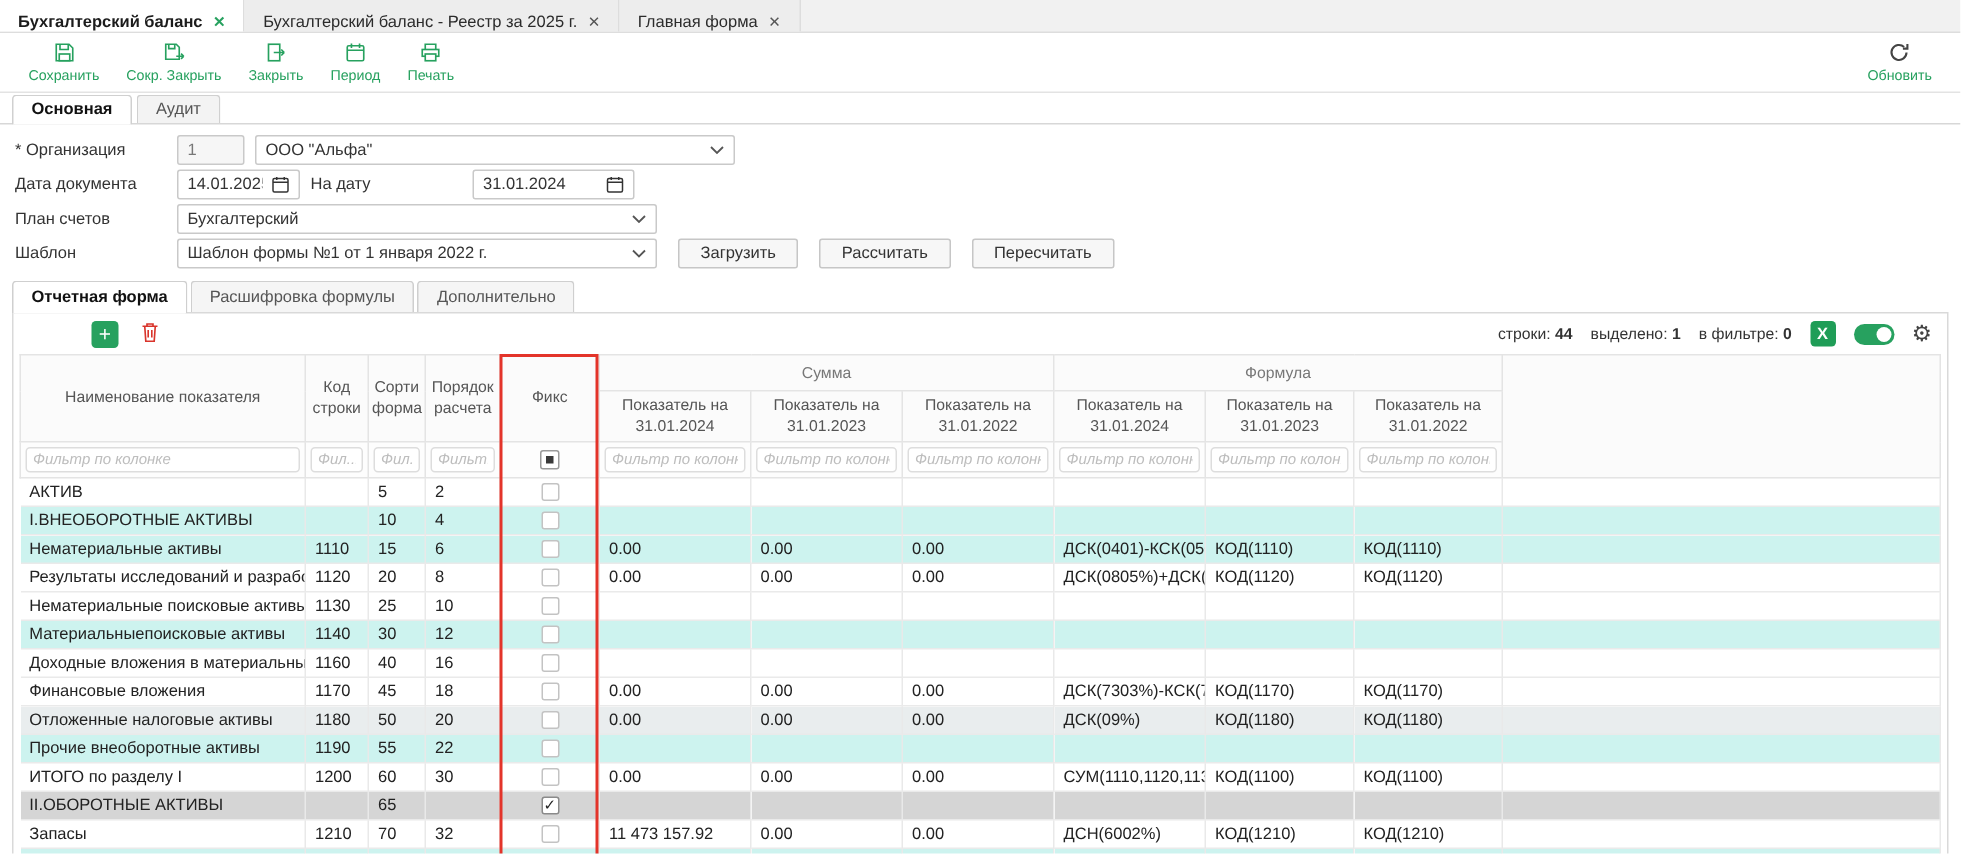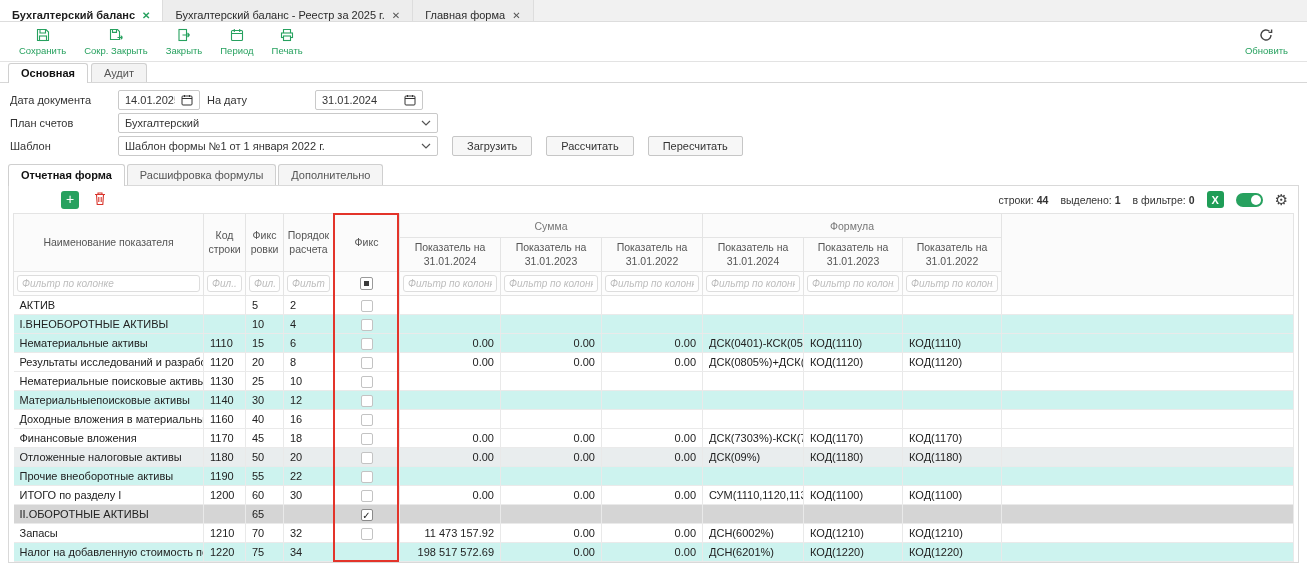--- a/index.html
+++ b/index.html
@@ -76,21 +76,21 @@
     font-size:10.5px; text-align:center; vertical-align:middle; padding:2px; }
   th.group { height:24px; color:#777; }
   th.colhead { height:34px; line-height:1.25; }
   .filterrow td { border:1px solid #e4e4e4; background:#fdfdfd; padding:2px 3px; height:24px; text-align:center; }
   .filterrow input { width:100%; height:17px; border:1px solid #ddd; border-radius:3px;
     font-size:10px; padding:0 4px; font-style:italic; color:#444; outline:none;
     font-family:"Liberation Sans", sans-serif; }
   .filterrow input::placeholder { color:#bdbdbd; font-style:italic; }
   tbody td { border-right:1px solid #e9e9e9; border-bottom:1px solid #eaeaea; height:19px;
     padding:1px 6px; white-space:nowrap; overflow:hidden; font-size:11px; color:#222; }
-  td.c-num { text-align:right; }
+  td.c-num { }
   td.c-fix { text-align:center; padding:1px 2px; }
   tr.cyan td { background:#cdf3ef; }
   tr.gray td { background:#e9edee;margin-left:12px; }
   tr.selected td { background:#d5d5d5; }
   .cb { display:inline-block; width:12px; height:12px; border:1px solid #c3c3c3; border-radius:2px;
     background:#fff; font-size:10px; line-height:11px; color:#222; text-align:center; vertical-align:middle; }
   .cb.checked { border-color:#8a8a8a; }
   .cb-ind { display:inline-block; width:13px; height:13px; border:1px solid #9a9a9a; border-radius:2px;
     background:#fff; position:relative; vertical-align:middle; }
   .cb-ind::after { content:""; position:absolute; left:3px; top:3px; width:5px; height:5px; background:#3a3a3a; }
@@ -174,20 +174,34 @@
     <span class="lbl">Обновить</span>
   </div>
 </div>
 
 <div class="ftabs">
   <div class="ftab active">Основная</div>
   <div class="ftab">Аудит</div>
 </div>
 
 <div class="form">
+  <div class="frow">
+    <div class="flabel">* Организация</div>
+    <div class="ctl muted w-code">
+      <span class="val">1</span>
+    </div>
+    <div class="ctl w-wide">
+      <span class="val">ООО "Альфа"</span>
+      <span class="tail">
+          <svg width="10" height="6" viewBox="0 0 10 6">
+            <path d="M1 1l4 4 4-4" fill="none" stroke="#555" stroke-width="1.2"></path>
+          </svg>
+        </span>
+    </div>
+  </div>
   <div class="frow">
     <div class="flabel">Дата документа</div>
     <div class="ctl w-date1">
       <span class="val">14.01.2025</span>
       <span class="tail">
           <svg width="12" height="12" viewBox="0 0 12 12">
             <rect x="1" y="2" width="10" height="9" rx="1" fill="none" stroke="#333" stroke-width="1"></rect>
             <path d="M1 4.5h10M3.5 1v2M8.5 1v2" fill="none" stroke="#333" stroke-width="1"></path>
           </svg>
         </span>
@@ -270,21 +284,21 @@
           <col style="width:101px">
         <col style="width:101px">
           <col style="width:99px">
           <col style="width:99px">
           <col>
       </colgroup>
       <thead>
         <tr>
           <th class="colhead" rowspan="2">Наименование показателя</th>
           <th class="colhead" rowspan="2">Код строки</th>
-          <th class="colhead" rowspan="2">Фикс ровки</th>
+          <th class="colhead" rowspan="2">Сорти форма</th>
           <th class="colhead" rowspan="2">Порядок расчета</th>
           <th class="colhead" rowspan="2">Фикс</th>
           <th class="group" colspan="3">Сумма</th>
           <th class="group" colspan="3">Формула</th>
           <th rowspan="3"></th>
         </tr>
         <tr>
           <th class="colhead">Показатель на 31.01.2024</th>
           <th class="colhead">Показатель на 31.01.2023</th>
           <th class="colhead">Показатель на 31.01.2022</th>

